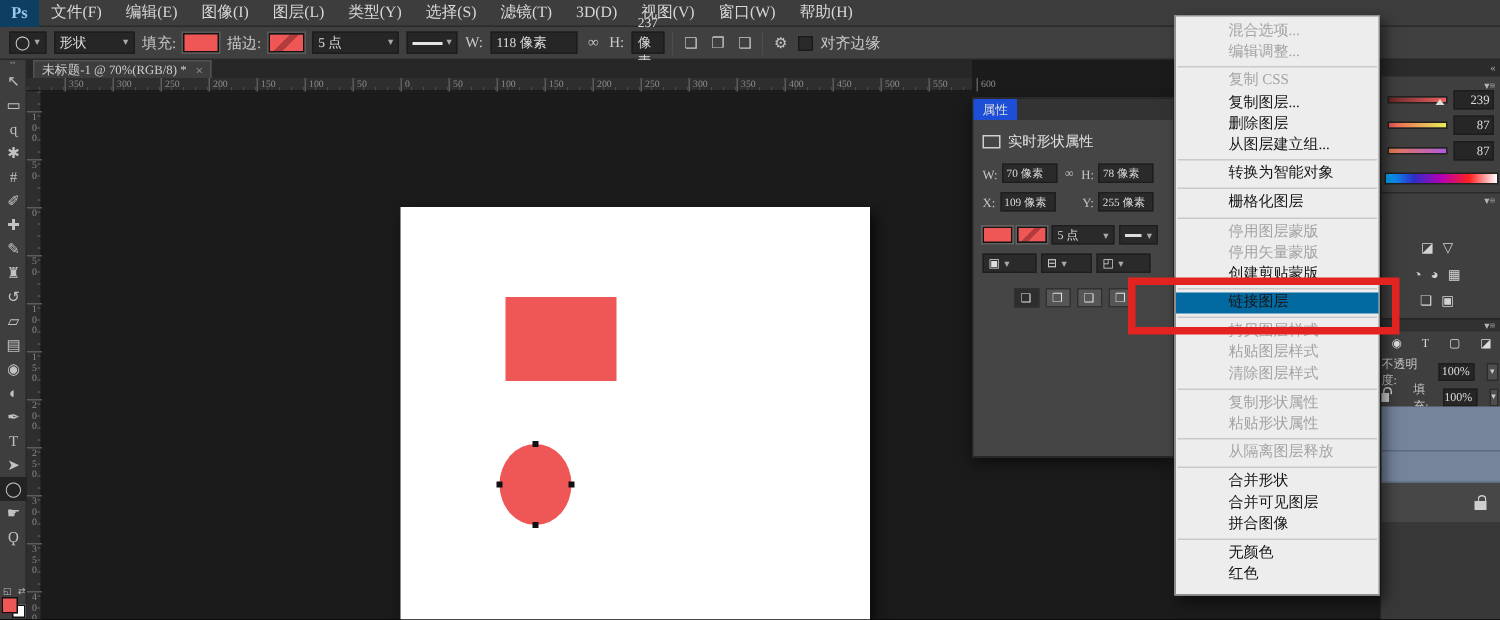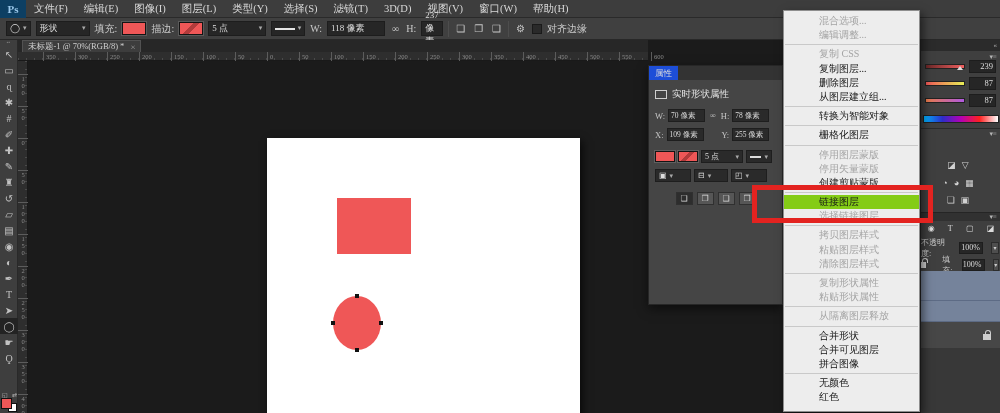--- a/index.html
+++ b/index.html
@@ -87,21 +87,21 @@
   .pbtn { width:17px; height:13px; background:#565656; border:1px solid #303030; color:#ddd;
     font-size:8px; display:flex; align-items:center; justify-content:center; }
   .pbtn.pressed { background:#2d2d2d; }
   .pf-row { justify-content:center; gap:4px; margin-top:10px; }
   
   .ctxmenu { position:absolute; left:783px; top:10px; width:137px; background:#ededed;
     border:1px solid #8e8e8e; box-shadow:3px 4px 9px rgba(0,0,0,.55); padding:3px 0 6px; z-index:50; }
   .menu-item { height:14.2px; line-height:14.2px; padding-left:35px; font-size:10px; color:#161616;
     white-space:nowrap; overflow:hidden; }
   .menu-item.disabled { color:#a4a4a4; }
-  .menu-item.highlight { background:#84cc16; }
+  .menu-item.highlight { background:#0369a1; }
   .menu-sep { border-top:1px solid #c9c9c9; margin:2px 1px 2px 1px; height:0; }
   
   .annot-box { position:absolute; left:752px; top:185px; width:181px; height:38px;
     border:5px solid var(--annot); z-index:60; }
   
   .rightcol { position:absolute; left:920px; top:40px; width:80px; height:373px; background:#3f3f3f;
     border-left:1px solid #262626; z-index:10; }
   .collapse-strip { position:absolute; left:0; top:0; width:80px; height:11px; background:#2b2b2b;
     color:#b5b5b5; font-size:7px; text-align:right; line-height:11px; padding-right:4px; }
   .pmenu-ico { position:absolute; right:3px; top:13px; color:#b5b5b5; font-size:7px; }
@@ -469,21 +469,20 @@
       <div class="menu-sep"></div>
       <div class="menu-item">转换为智能对象</div>
       <div class="menu-sep"></div>
       <div class="menu-item">栅格化图层</div>
       <div class="menu-sep"></div>
       <div class="menu-item disabled">停用图层蒙版</div>
       <div class="menu-item disabled">停用矢量蒙版</div>
       <div class="menu-item">创建剪贴蒙版</div>
       <div class="menu-sep"></div>
       <div class="menu-item highlight">链接图层</div>
-      <div class="menu-item disabled">选择链接图层</div>
       <div class="menu-sep"></div>
       <div class="menu-item disabled">拷贝图层样式</div>
       <div class="menu-item disabled">粘贴图层样式</div>
       <div class="menu-item disabled">清除图层样式</div>
       <div class="menu-sep"></div>
       <div class="menu-item disabled">复制形状属性</div>
       <div class="menu-item disabled">粘贴形状属性</div>
       <div class="menu-sep"></div>
       <div class="menu-item disabled">从隔离图层释放</div>
       <div class="menu-sep"></div>

